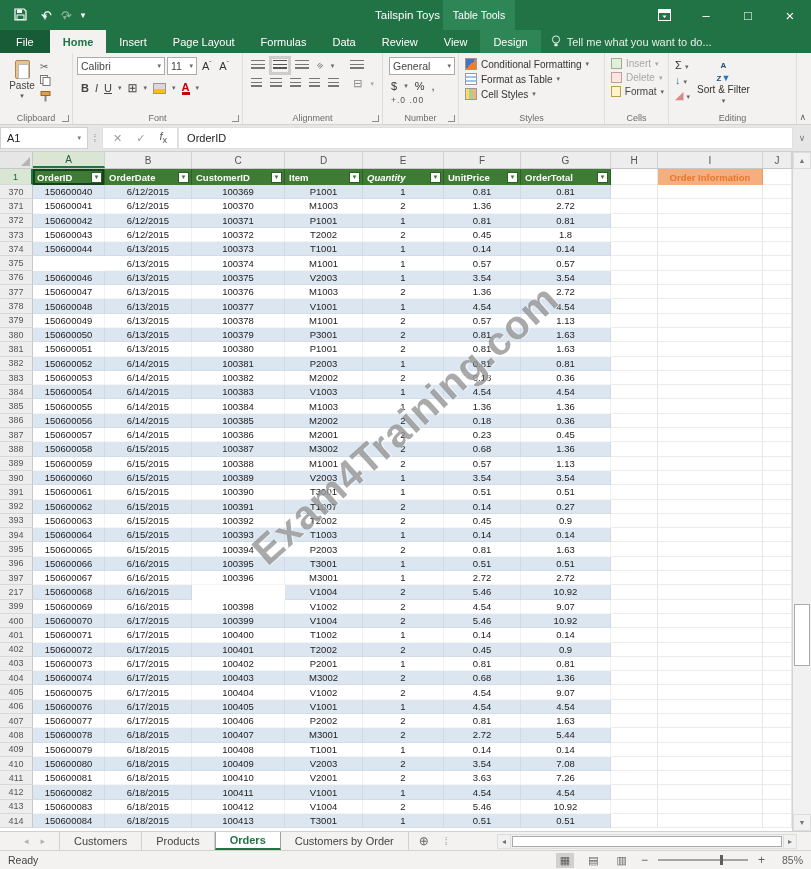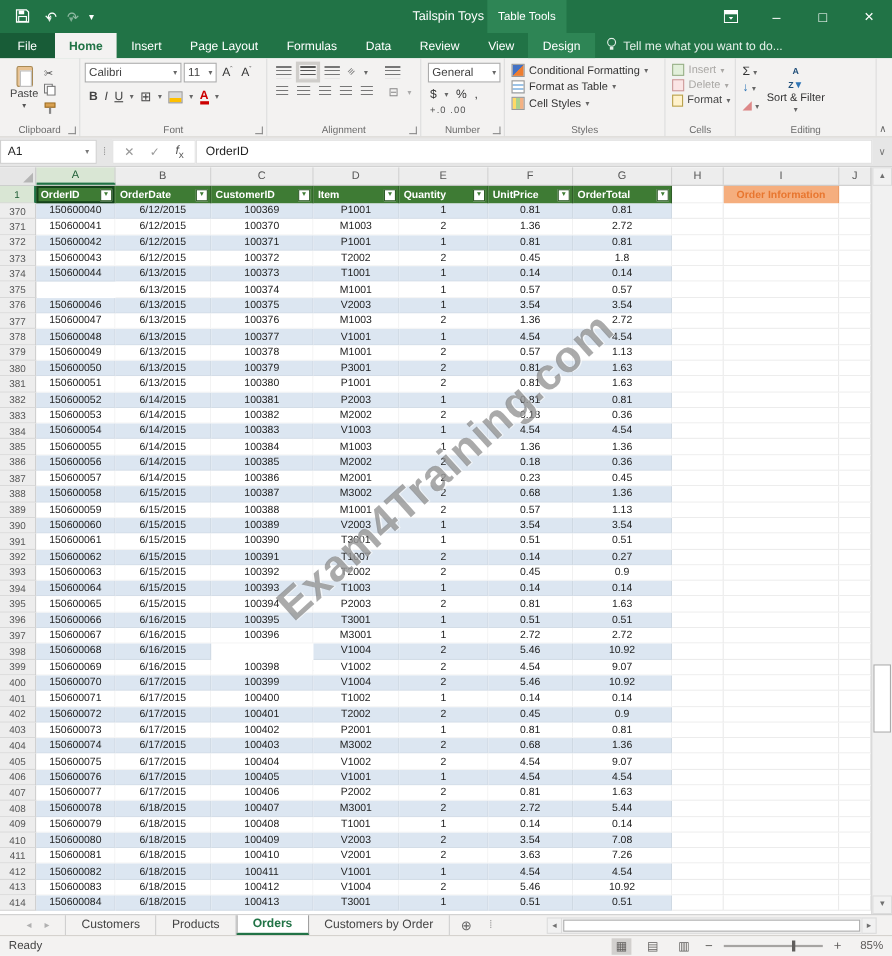--- a/index.html
+++ b/index.html
@@ -385,21 +385,21 @@
           <span class="flt">▼</span>
         </div>
         <div class="th" style="width: 93px; flex: 0 0 93px;">
           <span>CustomerID</span>
           <span class="flt">▼</span>
         </div>
         <div class="th" style="width: 78px; flex: 0 0 78px;">
           <span>Item</span>
           <span class="flt">▼</span>
         </div>
-        <div class="th" style="width: 81px; flex: 0 0 81px;">
+        <div class="th" style="width: 81px; flex: 0 0 81px; font-style: italic;">
           <span>Quantity</span>
           <span class="flt">▼</span>
         </div>
         <div class="th" style="width: 77px; flex: 0 0 77px; text-align: right;">
           <span>UnitPrice</span>
           <span class="flt">▼</span>
         </div>
         <div class="th" style="width: 90px; flex: 0 0 90px;">
           <span>OrderTotal</span>
           <span class="flt">▼</span>
@@ -766,21 +766,21 @@
         <div class="cell" style="flex: 0 0 93px; width: 93px;">100396</div>
         <div class="cell" style="flex: 0 0 78px; width: 78px;">M3001</div>
         <div class="cell" style="flex: 0 0 81px; width: 81px;">1</div>
         <div class="cell" style="flex: 0 0 77px; width: 77px;">2.72</div>
         <div class="cell" style="flex: 0 0 90px; width: 90px;">2.72</div>
         <div class="cell out" style="flex: 0 0 47px;"></div>
         <div class="cell out" style="flex: 0 0 105px;"></div>
         <div class="cell out" style="flex: 0 0 29px;"></div>
       </div>
       <div class="grow">
-        <div class="gut">398</div>
+        <div class="gut">217</div>
         <div class="cell band" style="flex: 0 0 72px; width: 72px;">150600068</div>
         <div class="cell band" style="flex: 0 0 87px; width: 87px;">6/16/2015</div>
         <div class="cell band" style="flex: 0 0 93px; width: 93px; margin-top: 24px;">100397</div>
         <div class="cell band" style="flex: 0 0 78px; width: 78px;">V1004</div>
         <div class="cell band" style="flex: 0 0 81px; width: 81px;">2</div>
         <div class="cell band" style="flex: 0 0 77px; width: 77px;">5.46</div>
         <div class="cell band" style="flex: 0 0 90px; width: 90px;">10.92</div>
         <div class="cell out" style="flex: 0 0 47px;"></div>
         <div class="cell out" style="flex: 0 0 105px;"></div>
         <div class="cell out" style="flex: 0 0 29px;"></div>

